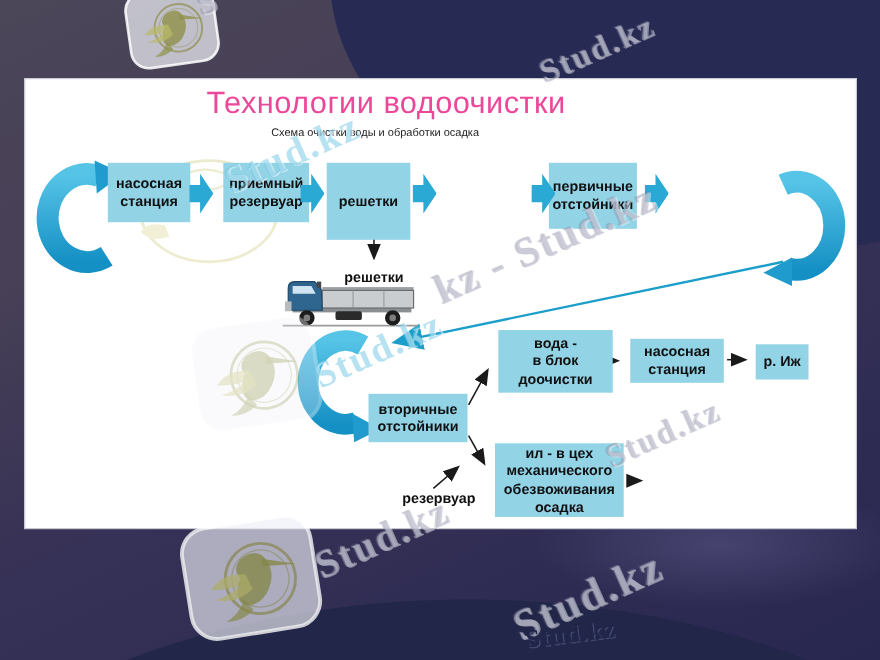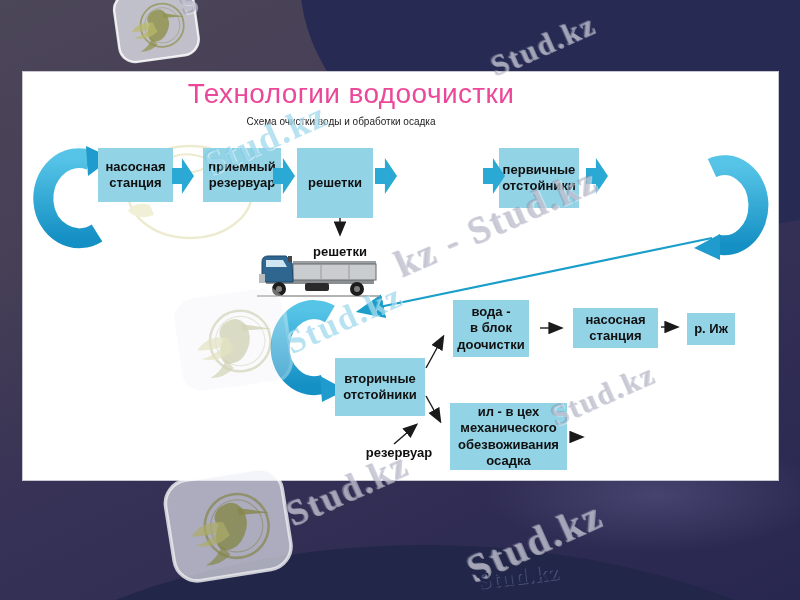--- a/index.html
+++ b/index.html
@@ -135,23 +135,23 @@
 
     <div class="chev" style="left:150px"></div>
     <div class="chev" style="left:251px"></div>
     <div class="chev" style="left:353px"></div>
     <div class="chev" style="left:461px"></div>
     <div class="chev" style="left:564px"></div>
 
     <div class="lbl" style="left:286px;top:173px;width:64px">решетки</div>
     <div class="lbl" style="left:341px;top:374px;width:72px">резервуар</div>
 
-    <div class="box" style="left:313px;top:287px;width:90px;height:58px">вторичные
+    <div class="box" style="left:313px;top:287px;width:90px;height:44px">вторичные
 отстойники</div>
-    <div class="box" style="left:431px;top:229px;width:76px;height:57px">вода -
+    <div class="box" style="left:431px;top:229px;width:104px;height:57px">вода -
 в блок
 доочистки</div>
     <div class="box" style="left:551px;top:237px;width:85px;height:40px">насосная
 станция</div>
     <div class="box" style="left:665px;top:242px;width:48px;height:32px">р. Иж</div>
     <div class="box" style="left:428px;top:332px;width:117px;height:67px">ил - в цех
 механического
 обезвоживания
 осадка</div>
   </div>

